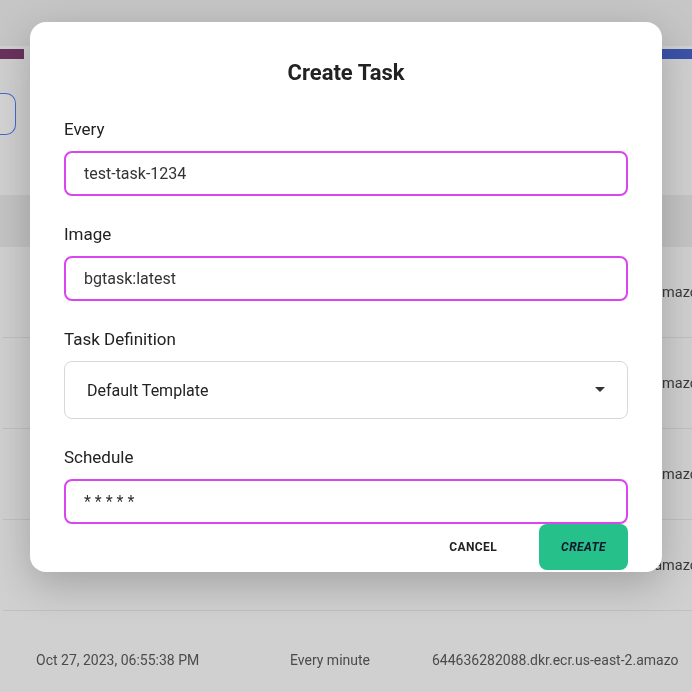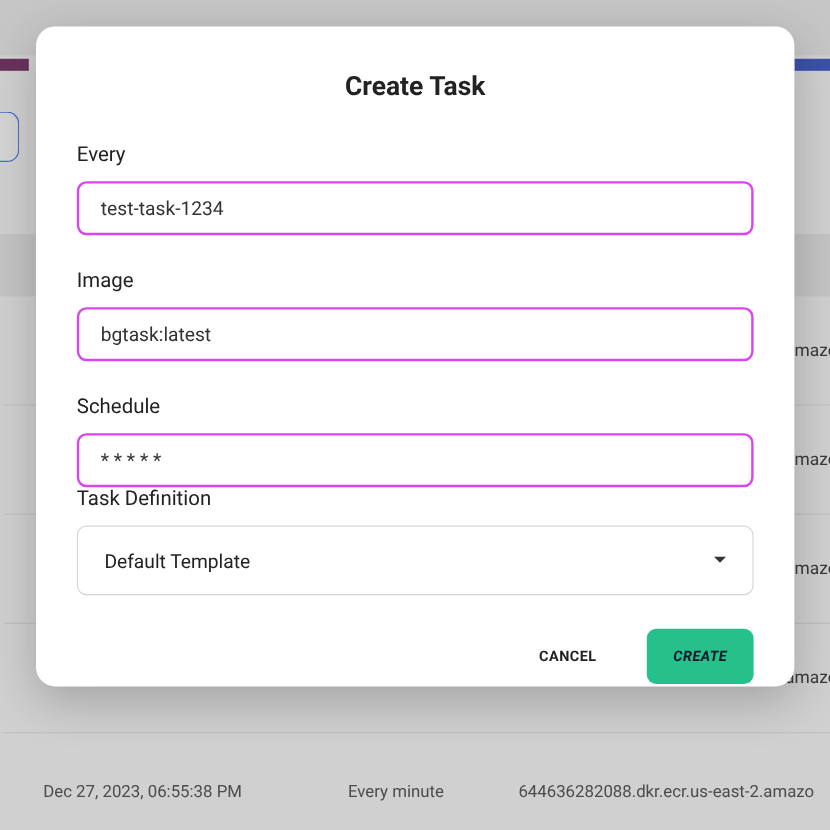--- a/index.html
+++ b/index.html
@@ -205,59 +205,59 @@
       <span class="bg-row-text">amazo</span>
     </div>
     <div class="bg-row">
       <span class="bg-row-text">amazo</span>
     </div>
     <div class="bg-row">
       <span class="bg-row-text">amazo</span>
     </div>
   </div>
   <div class="bg-bottom">
-    <div class="c1">Dec 27, 2023, 06:55:38 PM</div>
+    <div class="c1">Oct 27, 2023, 06:55:38 PM</div>
     <div class="c2">Every minute</div>
     <div class="c3">644636282088.dkr.ecr.us-east-2.amazo</div>
   </div>
 </div>
 
 <div class="scrim"></div>
 
 <div class="modal">
   <h2 class="modal-title">Create Task</h2>
 
   <div class="form-group">
     <label class="form-label">Every</label>
     <input class="text-field" type="text" value="test-task-1234" style="">
   </div>
 
   <div class="form-group">
     <label class="form-label">Image</label>
     <input class="text-field" type="text" value="bgtask:latest" style="">
-  </div>
-
-  <div class="form-group" style="margin-bottom:0;">
-    <label class="form-label">Schedule</label>
-    <input class="text-field" type="text" value="* * * * *" style="">
   </div>
 
   <div class="form-group">
     <label class="form-label">Task Definition</label>
     <div class="select-wrap">
       <button type="button" class="select-field">
         <span>Default Template</span>
       </button>
       <span class="select-caret">
         <svg width="12" height="8" viewBox="0 0 12 8">
             <path d="M1 1 L6 6 L11 1 Z" fill="#333"></path>
           </svg>
       </span>
     </div>
   </div>
 
+  <div class="form-group" style="margin-bottom:0;">
+    <label class="form-label">Schedule</label>
+    <input class="text-field" type="text" value="* * * * *" style="">
+  </div>
+
   <div class="spacer"></div>
 
   <div class="actions">
     <button class="btn btn-text">CANCEL</button>
     <button class="btn btn-primary">CREATE</button>
   </div>
 </div>
 
 </body></html>

